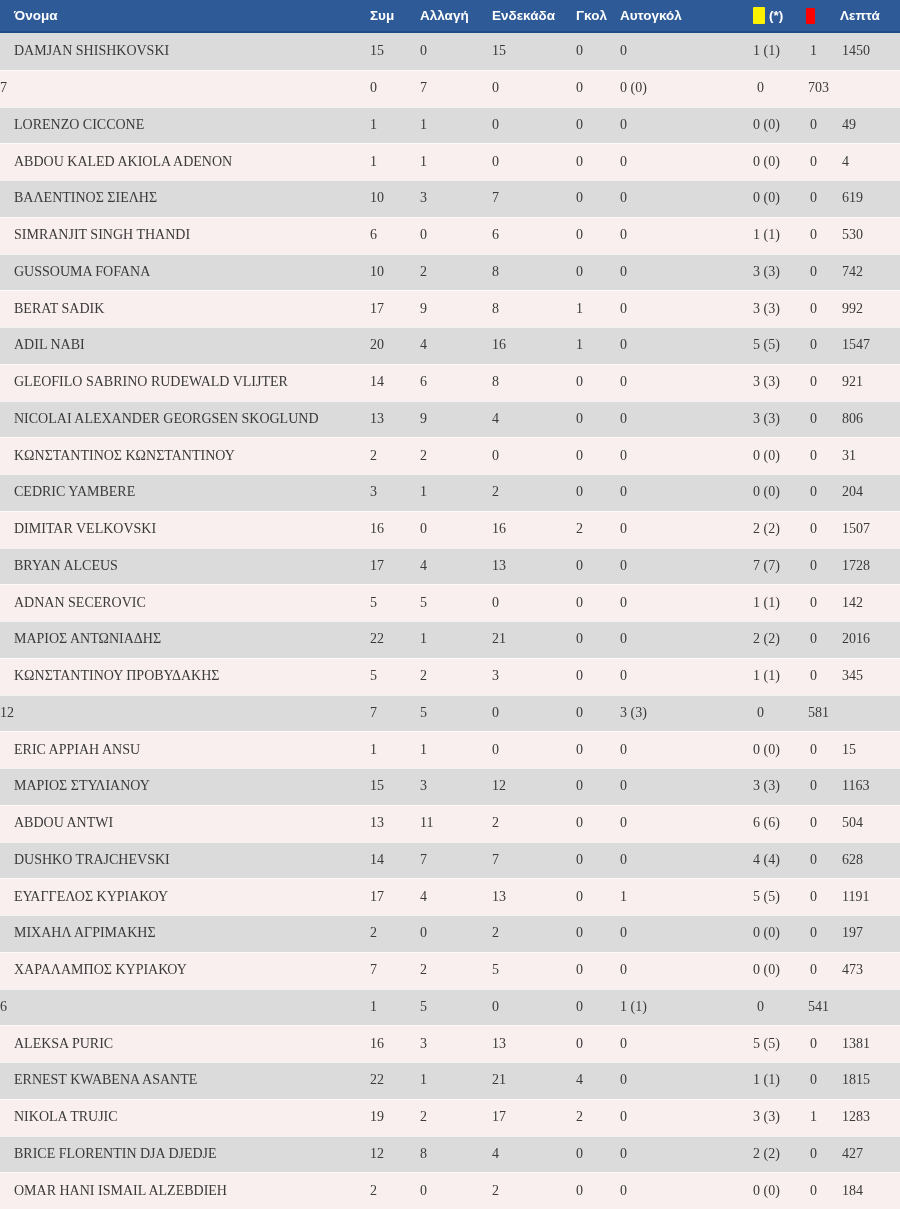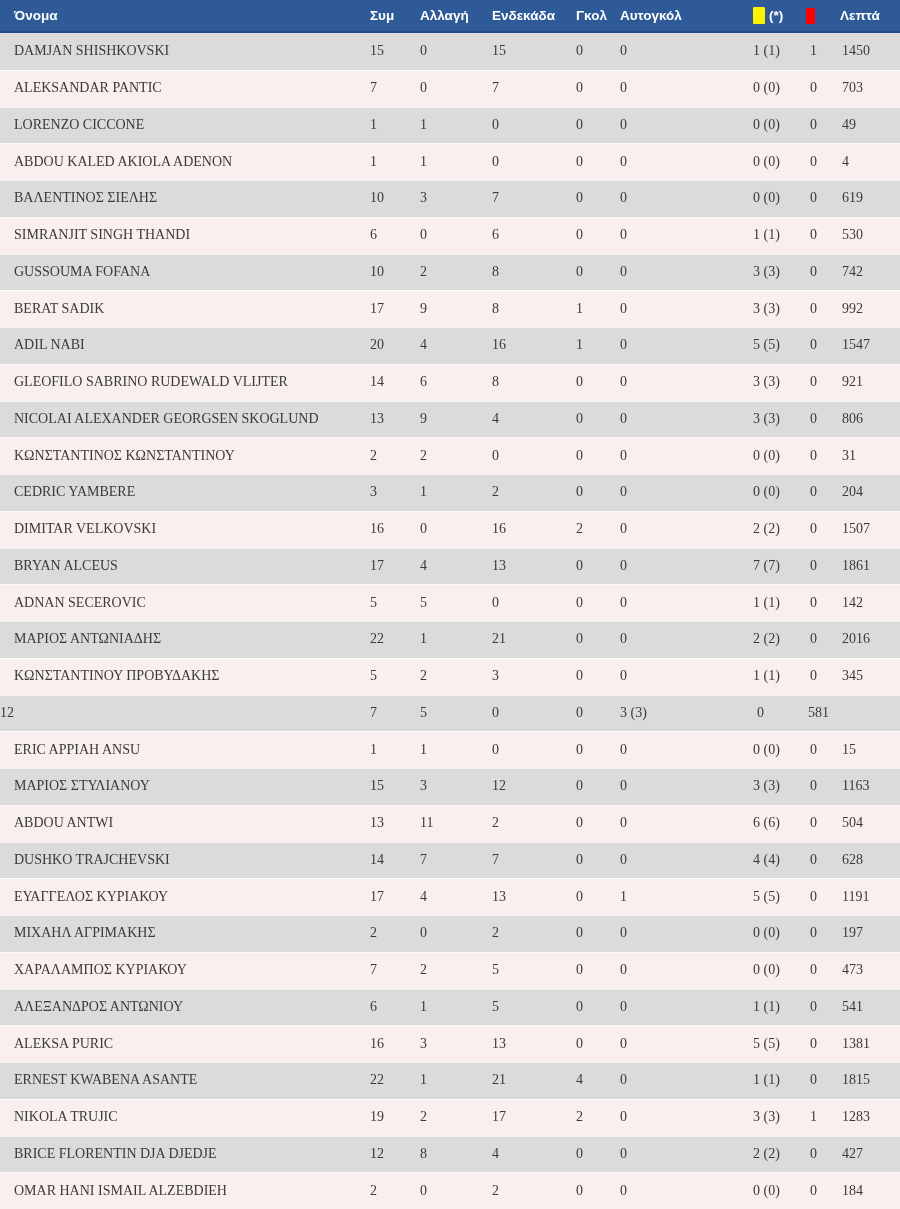--- a/index.html
+++ b/index.html
@@ -65,21 +65,20 @@
         <div class="cell">15</div>
         <div class="cell">0</div>
         <div class="cell">15</div>
         <div class="cell">0</div>
         <div class="cell">0</div>
         <div class="cell">1 (1)</div>
         <div class="cell red-col">1</div>
         <div class="cell lepta-col">1450</div>
       </div>
       <div class="row data pink">
-        <div class="cell name">ALEKSANDAR PANTIC</div>
         <div class="cell">7</div>
         <div class="cell">0</div>
         <div class="cell">7</div>
         <div class="cell">0</div>
         <div class="cell">0</div>
         <div class="cell">0 (0)</div>
         <div class="cell red-col">0</div>
         <div class="cell lepta-col">703</div>
       </div>
       <div class="row data gray">
@@ -216,21 +215,21 @@
       </div>
       <div class="row data gray">
         <div class="cell name">BRYAN ALCEUS</div>
         <div class="cell">17</div>
         <div class="cell">4</div>
         <div class="cell">13</div>
         <div class="cell">0</div>
         <div class="cell">0</div>
         <div class="cell">7 (7)</div>
         <div class="cell red-col">0</div>
-        <div class="cell lepta-col">1861</div>
+        <div class="cell lepta-col">1728</div>
       </div>
       <div class="row data pink">
         <div class="cell name">ADNAN SECEROVIC</div>
         <div class="cell">5</div>
         <div class="cell">5</div>
         <div class="cell">0</div>
         <div class="cell">0</div>
         <div class="cell">0</div>
         <div class="cell">1 (1)</div>
         <div class="cell red-col">0</div>
@@ -339,21 +338,20 @@
         <div class="cell">7</div>
         <div class="cell">2</div>
         <div class="cell">5</div>
         <div class="cell">0</div>
         <div class="cell">0</div>
         <div class="cell">0 (0)</div>
         <div class="cell red-col">0</div>
         <div class="cell lepta-col">473</div>
       </div>
       <div class="row data gray">
-        <div class="cell name">ΑΛΕΞΑΝΔΡΟΣ ΑΝΤΩΝΙΟΥ</div>
         <div class="cell">6</div>
         <div class="cell">1</div>
         <div class="cell">5</div>
         <div class="cell">0</div>
         <div class="cell">0</div>
         <div class="cell">1 (1)</div>
         <div class="cell red-col">0</div>
         <div class="cell lepta-col">541</div>
       </div>
       <div class="row data pink">

